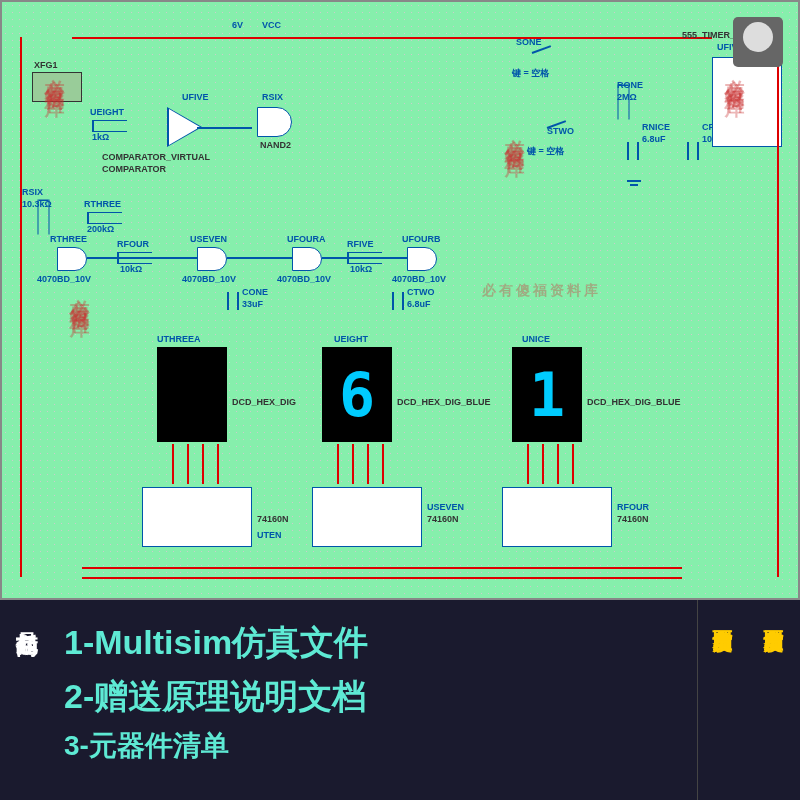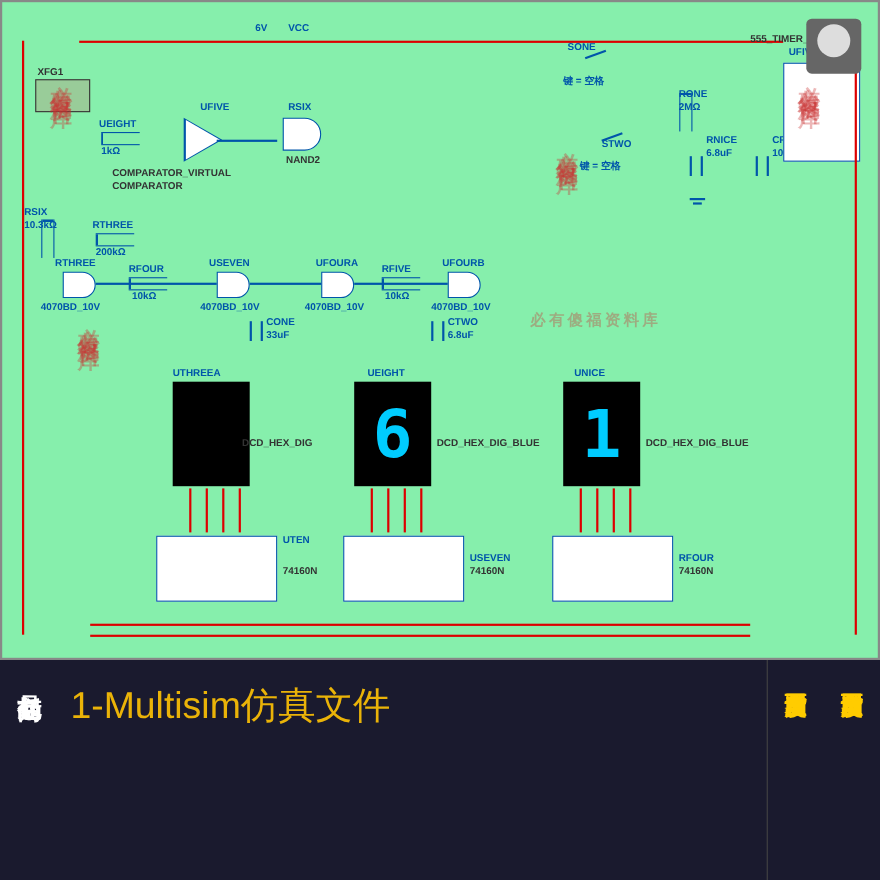--- a/index.html
+++ b/index.html
@@ -23,21 +23,21 @@
 .cap{position:absolute;width:12px;height:18px;border-left:2px solid #05a;border-right:2px solid #05a}
 .switch{position:absolute;width:25px;height:15px}
 .switch::before{content:"";position:absolute;width:20px;height:2px;background:#05a;transform:rotate(-20deg);transform-origin:left}
 .xfg{position:absolute;width:50px;height:30px;background:#9c9;border:1px solid #333}
 .wm{position:absolute;font-size:20px;color:rgba(200,50,50,0.35);writing-mode:vertical-rl;font-weight:bold;letter-spacing:3px}
 .avatar{position:absolute;width:50px;height:50px;background:#666;border-radius:5px;top:15px;right:15px}
 .avatar::after{content:"";position:absolute;width:30px;height:30px;background:#ddd;border-radius:50%;top:5px;left:10px}
 .bottom{position:absolute;bottom:0;left:0;width:800px;height:200px;background:#1a1a2e;display:flex}
 .side-text{writing-mode:vertical-rl;color:#fff;font-size:22px;padding:15px 12px;font-weight:bold}
 .side-yellow{color:#ffcc00;font-size:20px}
-.main-list{flex:1;padding:15px 10px;color:#eab308;font-size:34px;font-weight:normal;line-height:1.6}
+.main-list{flex:1;padding:15px 10px;color:#5eead4;font-size:34px;font-weight:bold;line-height:1.6}
 .gnd{position:absolute;width:14px;height:10px}
 .gnd::before{content:"";position:absolute;width:14px;height:2px;background:#05a;top:0}
 .gnd::after{content:"";position:absolute;width:8px;height:2px;background:#05a;top:4px;left:3px}
 </style>
 </head>
 <body>
 
 <div class="canvas">
 <div class="grid"></div>
 
@@ -124,21 +124,21 @@
 <div class="gnd" style="left:625px;top:178px"></div>
 
 <div class="timer" style="left:710px;top:55px"></div>
 <div class="label" style="left:715px;top:40px">UFIVE</div>
 <div class="label-black" style="left:680px;top:28px">555_TIMER_RATED</div>
 
 <div class="display" style="left:155px;top:345px">
 <span class="digit"></span>
 </div>
 <div class="label" style="left:155px;top:332px">UTHREEA</div>
-<div class="label-black" style="left:218px;top:395px">DCD_HEX_DIG</div>
+<div class="label-black" style="left:230px;top:395px">DCD_HEX_DIG</div>
 
 <div class="display" style="left:320px;top:345px">
 <span class="digit">6</span>
 </div>
 <div class="label" style="left:332px;top:332px">UEIGHT</div>
 <div class="label-black" style="left:395px;top:395px">DCD_HEX_DIG_BLUE</div>
 
 <div class="display" style="left:510px;top:345px">
 <span class="digit">1</span>
 </div>
@@ -152,21 +152,21 @@
 <div class="wire-red" style="left:335px;top:442px;width:2px;height:40px"></div>
 <div class="wire-red" style="left:350px;top:442px;width:2px;height:40px"></div>
 <div class="wire-red" style="left:365px;top:442px;width:2px;height:40px"></div>
 <div class="wire-red" style="left:380px;top:442px;width:2px;height:40px"></div>
 <div class="wire-red" style="left:525px;top:442px;width:2px;height:40px"></div>
 <div class="wire-red" style="left:540px;top:442px;width:2px;height:40px"></div>
 <div class="wire-red" style="left:555px;top:442px;width:2px;height:40px"></div>
 <div class="wire-red" style="left:570px;top:442px;width:2px;height:40px"></div>
 
 <div class="counter" style="left:140px;top:485px"></div>
-<div class="label" style="left:255px;top:484px">UTEN</div>
+<div class="label" style="left:255px;top:528px">UTEN</div>
 <div class="label-black" style="left:255px;top:512px">74160N</div>
 
 <div class="counter" style="left:310px;top:485px"></div>
 <div class="label" style="left:425px;top:500px">USEVEN</div>
 <div class="label-black" style="left:425px;top:512px">74160N</div>
 
 <div class="counter" style="left:500px;top:485px"></div>
 <div class="label" style="left:615px;top:500px">RFOUR</div>
 <div class="label-black" style="left:615px;top:512px">74160N</div>
 
@@ -186,16 +186,18 @@
 <div class="wm" style="left:720px;top:60px">必有傻福资料库</div>
 <div class="wm" style="left:480px;top:280px;writing-mode:horizontal-tb;font-size:14px">必有傻福资料库</div>
 
 <div class="avatar"></div>
 </div>
 
 <div class="bottom">
 <div class="side-text">商品包括</div>
 <div class="main-list">
 <div>1-Multisim仿真文件</div>
+<div>2-赠送原理说明文档</div>
+<div style="font-size:28px">3-元器件清单</div>
 </div>
 <div class="side-text side-yellow" style="border-left:1px solid #444">百度网盘自动发货</div>
 <div class="side-text side-yellow">百度网盘自动发货</div>
 </div>
 
 </body></html>

